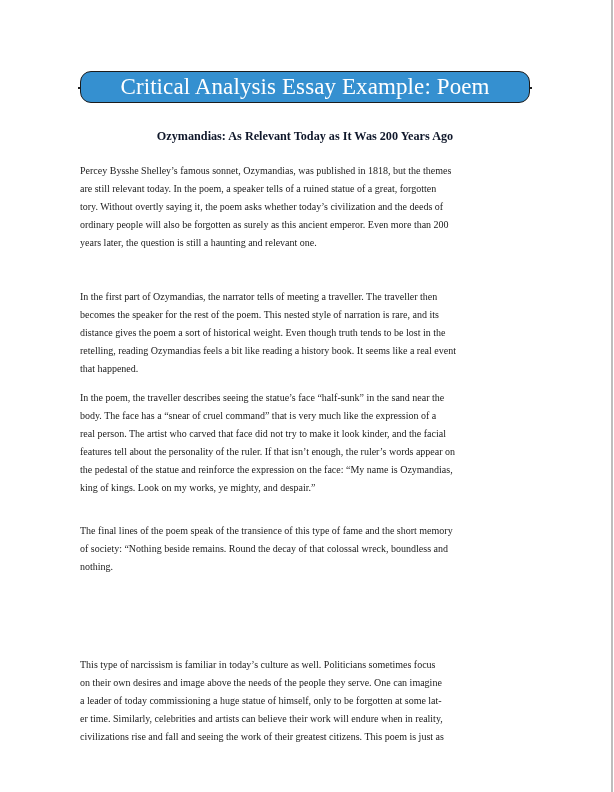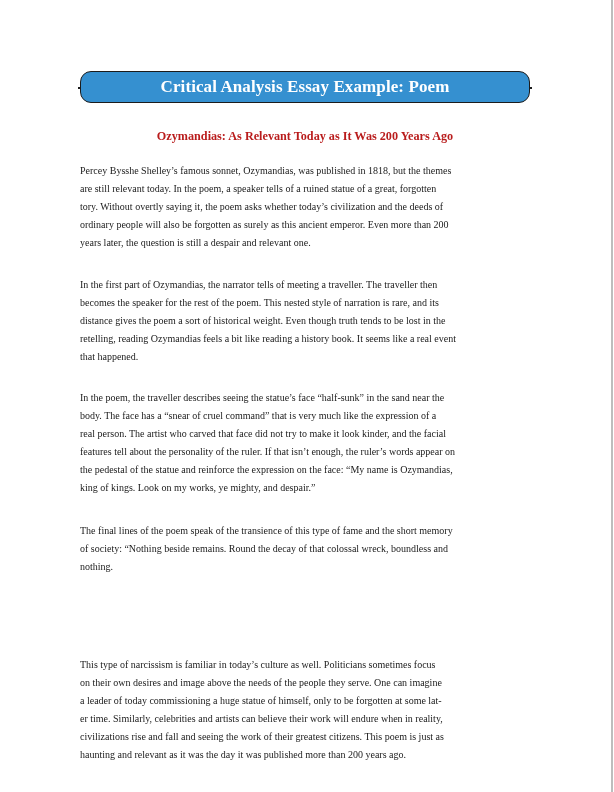--- a/index.html
+++ b/index.html
@@ -42,52 +42,52 @@
       top: 15px;
       width: 2px;
       height: 2px;
       background: #1c1c1c;
     }
     .banner-tick.left { left: -3px; }
     .banner-tick.right { right: -3px; }
     .banner-title {
       color: #ffffff;
       font-family: "Liberation Serif", "DejaVu Serif", serif;
-      font-weight: bold;
-      font-size: 17px;
+      font-weight: normal;
+      font-size: 23px;
       letter-spacing: 0.1px;
       white-space: nowrap;
     }
     .subtitle {
       position: absolute;
       left: 80px;
       width: 450px;
       top: 129px;
       text-align: center;
       font-weight: bold;
       font-size: 12.2px;
       white-space: nowrap;
-      color: #b91c1c;
+      color: #0f172a;
     }
     .paragraph {
       position: absolute;
       left: 80px;
       width: 460px;
       margin: 0;
     }
     .line {
       display: block;
       height: 18px;
       line-height: 18px;
       font-size: 10px;
       white-space: nowrap;
       color: #1a1a1a;
     }
     #p1 { top: 162px; }
-    #p2 { top: 276px; }
+    #p2 { top: 288px; }
     #p3 { top: 389px; }
     #p4 { top: 522px; }
     #p5 { top: 612px; margin-top: 44px; }
   </style>
 </head>
 <body>
 
 <div class="page-edge"></div>
 
 <div class="banner" style="background: rgb(53, 144, 208);">
@@ -96,21 +96,21 @@
   <span class="banner-tick right"></span>
 </div>
 
 <div class="subtitle">Ozymandias: As Relevant Today as It Was 200 Years Ago</div>
 
 <div class="paragraph" id="p1">
   <span class="line">Percey Bysshe Shelley’s famous sonnet, Ozymandias, was published in 1818, but the themes</span>
   <span class="line">are still relevant today. In the poem, a speaker tells of a ruined statue of a great, forgotten</span>
   <span class="line">tory. Without overtly saying it, the poem asks whether today’s civilization and the deeds of</span>
   <span class="line">ordinary people will also be forgotten as surely as this ancient emperor. Even more than 200</span>
-  <span class="line">years later, the question is still a despair and relevant one.</span>
+  <span class="line">years later, the question is still a haunting and relevant one.</span>
 </div>
 
 <div class="paragraph" id="p2">
   <span class="line">In the first part of Ozymandias, the narrator tells of meeting a traveller. The traveller then</span>
   <span class="line">becomes the speaker for the rest of the poem. This nested style of narration is rare, and its</span>
   <span class="line">distance gives the poem a sort of historical weight. Even though truth tends to be lost in the</span>
   <span class="line">retelling, reading Ozymandias feels a bit like reading a history book. It seems like a real event</span>
   <span class="line">that happened.</span>
 </div>
 
@@ -128,14 +128,13 @@
   <span class="line">of society: “Nothing beside remains. Round the decay of that colossal wreck, boundless and</span>
   <span class="line">nothing.</span>
 </div>
 
 <div class="paragraph" id="p5">
   <span class="line">This type of narcissism is familiar in today’s culture as well. Politicians sometimes focus</span>
   <span class="line">on their own desires and image above the needs of the people they serve. One can imagine</span>
   <span class="line">a leader of today commissioning a huge statue of himself, only to be forgotten at some lat-</span>
   <span class="line">er time. Similarly, celebrities and artists can believe their work will endure when in reality,</span>
   <span class="line">civilizations rise and fall and seeing the work of their greatest citizens. This poem is just as</span>
-  <span class="line">haunting and relevant as it was the day it was published more than 200 years ago.</span>
 </div>
 
 </body></html>

